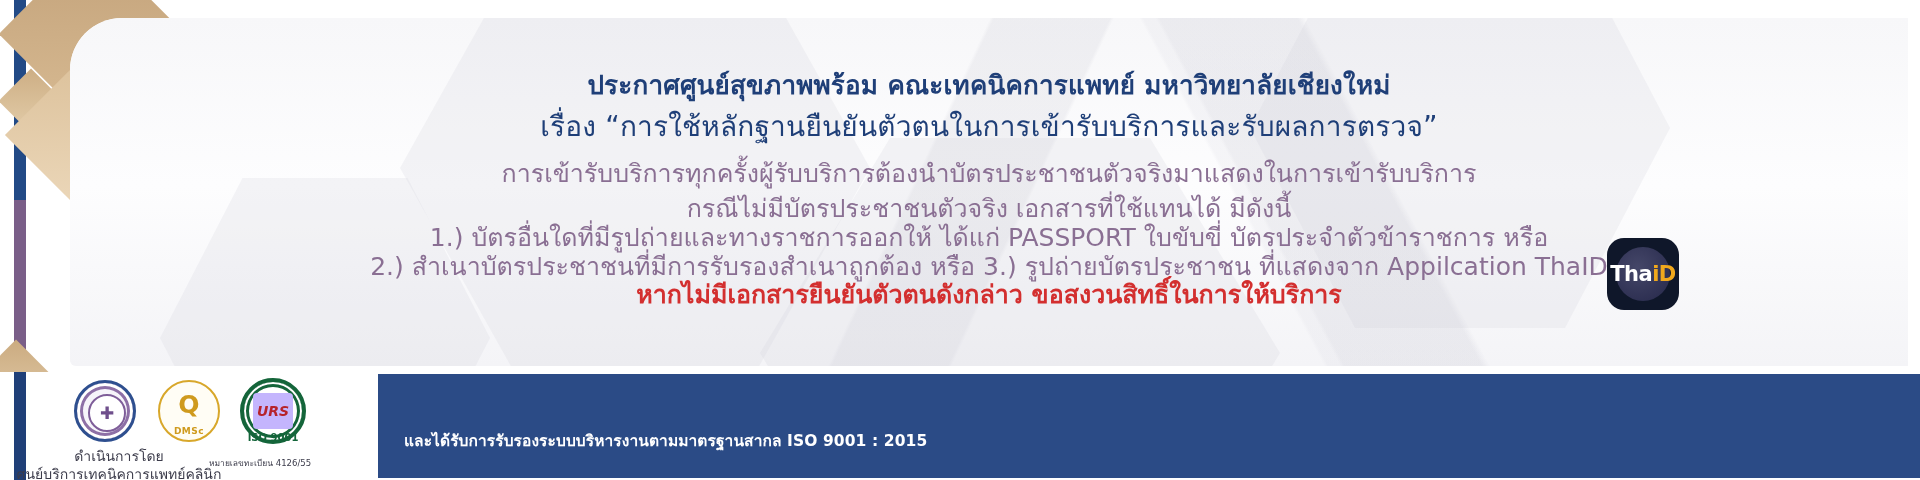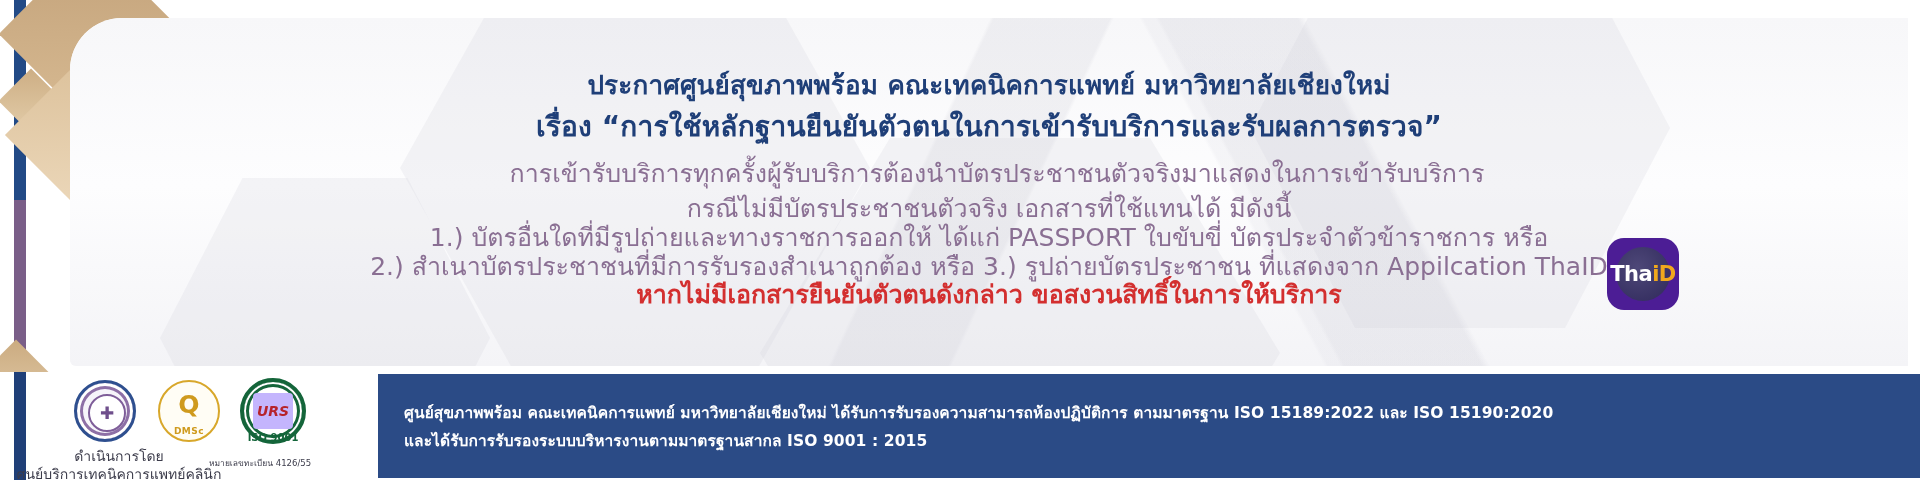--- a/index.html
+++ b/index.html
@@ -36,32 +36,32 @@
   .hexwm{
     position:absolute;background:rgba(210,210,219,.22);
     clip-path:polygon(25% 0%,75% 0%,100% 50%,75% 100%,25% 100%,0% 50%);
   }
 
   
   .content{position:absolute;left:70px;top:18px;width:1838px;height:348px;}
   .t-line{position:absolute;width:100%;text-align:center;white-space:nowrap;}
 
   .title1{top:46px;font-size:26px;font-weight:bold;color:#1f3f78;letter-spacing:.2px;}
-  .title2{top:86px;font-size:28px;font-weight:bold;color:#1f3f78;letter-spacing:.2px;}
-
-  .body1{top:135px;font-size:25px;color:#8a6f93;margin-left:8px;}
+  .title2{top:86px;font-size:28px;font-weight:normal;color:#1f3f78;letter-spacing:.2px;}
+
+  .body1{top:135px;font-size:25px;color:#8a6f93;}
   .body2{top:170px;font-size:25px;color:#8a6f93;}
   .body3{top:199px;font-size:25px;color:#8a6f93;}
   .body4{top:228px;font-size:25px;color:#8a6f93;}
   .body5{top:256px;font-size:25px;color:#d32f2f;font-weight:bold;}
 
   
   .thaid{
     position:absolute;left:1607px;top:238px;width:72px;height:72px;border-radius:17px;
-    background:#4c1d95;overflow:hidden;
+    background:#0f172a;overflow:hidden;
   }
   .thaid .globe{
     position:absolute;left:9px;top:9px;width:54px;height:54px;border-radius:50%;
     background:radial-gradient(circle at 40% 38%,#4e4f73 0%,#3a3b60 55%,#2a2b50 100%);
     opacity:.85;
   }
   .thaid .wordmark{
     position:absolute;left:0;top:0;width:72px;height:72px;
     display:flex;align-items:center;justify-content:center;
     font-size:21px;font-weight:bold;letter-spacing:-.5px;
@@ -201,18 +201,17 @@
       <div class="logo-caps">
         <div class="cap cap1">
           <div>ดำเนินการโดย</div>
           <div>ศูนย์บริการเทคนิคการแพทย์คลินิก</div>
         </div>
         <div class="cap cap2">หมายเลขทะเบียน 4126/55</div>
       </div>
     </div>
 
     <div class="iso-banner">
-      <div class="iso-line iso-l1">ศูนย์สุขภาพพร้อม คณะเทคนิคการแพทย์ มหาวิทยาลัยเชียงใหม่ ได้รับการรับรองความสามารถห้องปฏิบัติการ ตามมาตรฐาน ISO 15189:2022 และ ISO 15190:2020</div>
       <div class="iso-line iso-l2">และได้รับการรับรองระบบบริหารงานตามมาตรฐานสากล ISO 9001 : 2015</div>
     </div>
   </div>
 
 </div>
 
 </body></html>

